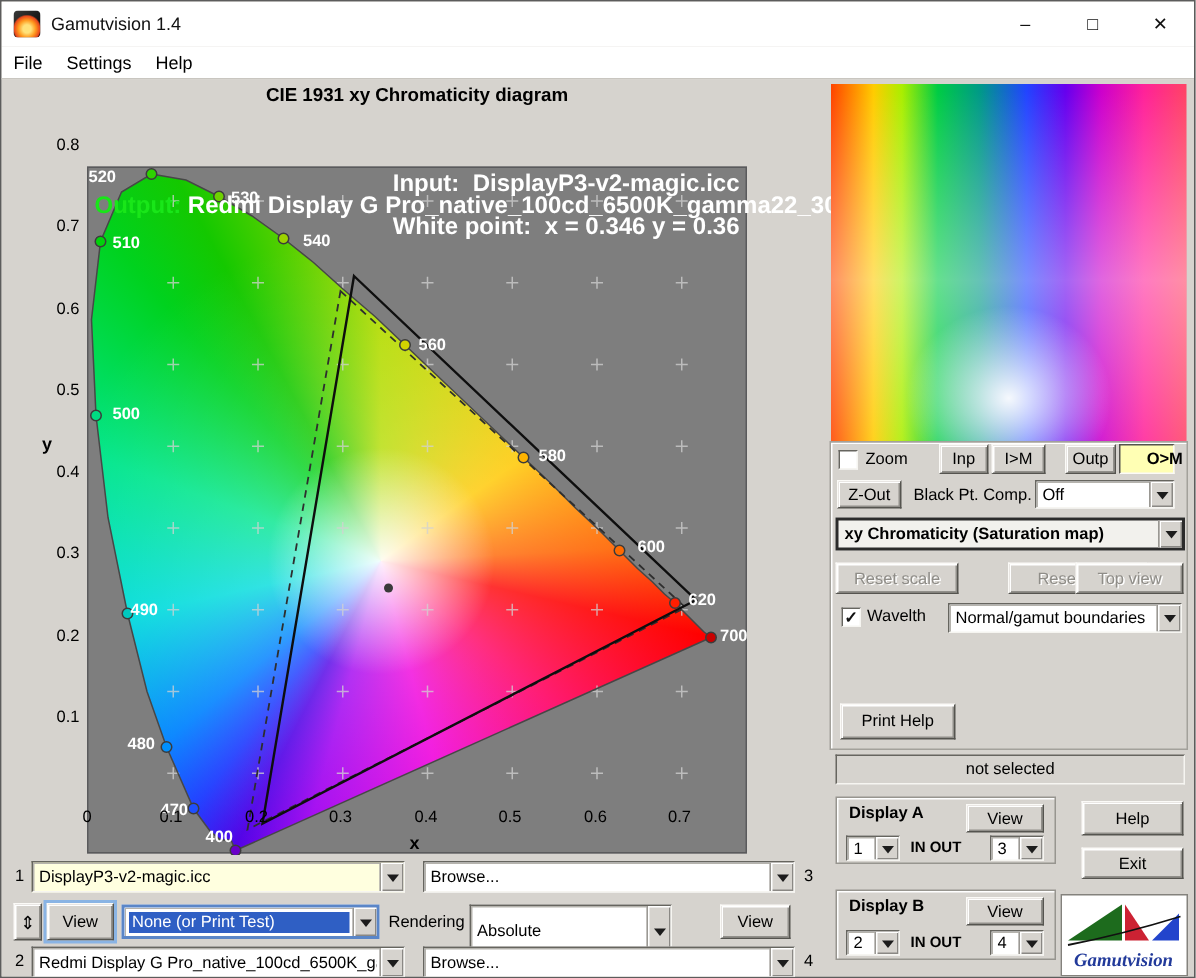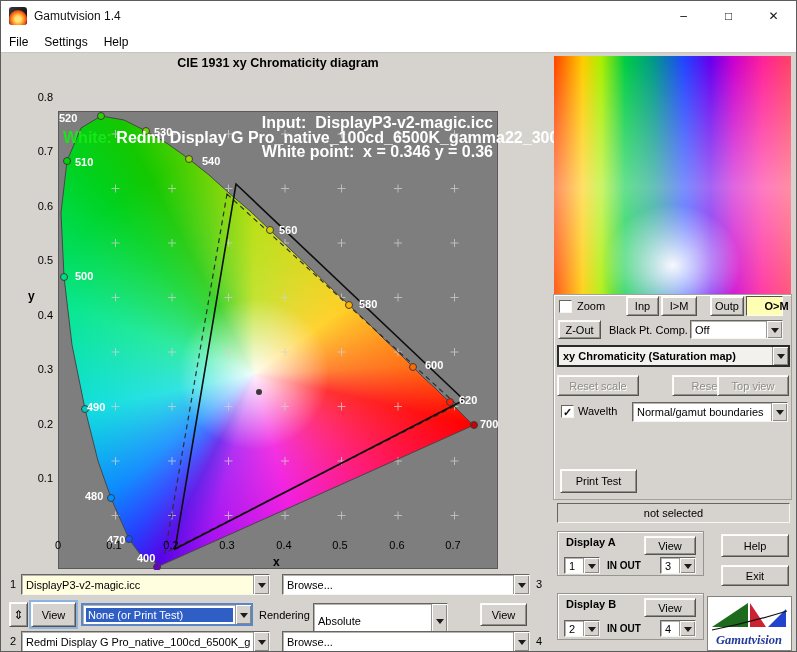--- a/index.html
+++ b/index.html
@@ -181,21 +181,21 @@
       <div class="wl" style="left:28px;top:289px">490</div>
       <div class="wl" style="left:366px;top:247px">600</div>
       <div class="wl" style="left:400px;top:282px">620</div>
       <div class="wl" style="left:421px;top:306px">700</div>
       <div class="wl" style="left:26px;top:378px">480</div>
       <div class="wl" style="left:48px;top:422px">470</div>
       <div class="wl" style="left:78px;top:440px">400</div>
 
       <div class="info">
         <div><span>Input:</span>&nbsp;&nbsp;<span>DisplayP3-v2-magic.icc</span></div>
-        <div><span class="green">White:</span>&nbsp;<span>Redmi Display G Pro_native_100cd_6500K_gamma22_30062024.icm</span></div>
+        <div><span class="green">Output:</span>&nbsp;<span>Redmi Display G Pro_native_100cd_6500K_gamma22_30062024.icm</span></div>
         <div><span>White point:</span>&nbsp;&nbsp;<span>x = 0.346  y = 0.36</span></div>
       </div>
     </div>
 
     <div class="tick" style="left:22px;top:38px;width:30px;text-align:right">0.8</div>
     <div class="tick" style="left:22px;top:92px;width:30px;text-align:right">0.7</div>
     <div class="tick" style="left:22px;top:147px;width:30px;text-align:right">0.6</div>
     <div class="tick" style="left:22px;top:201px;width:30px;text-align:right">0.5</div>
     <div class="tick" style="left:22px;top:256px;width:30px;text-align:right">0.4</div>
     <div class="tick" style="left:22px;top:310px;width:30px;text-align:right">0.3</div>
@@ -250,21 +250,21 @@
         <span>✓</span>
       </div>
     <div class="lbl" style="left:577px;top:352px">Wavelth</div>
     <div class="combo" style="left:631px;top:349px;width:156px;height:20px">
       <span class="cval">Normal/gamut boundaries</span>
       <span class="cbtn">
           <span class="carr"></span>
         </span>
     </div>
 
-    <div class="btn" style="left:559px;top:416px;width:77px;height:24px">Print Test</div>
+    <div class="btn" style="left:559px;top:416px;width:77px;height:24px">Print Help</div>
 
     <div class="sunkbox" style="left:556px;top:450px;width:233px;height:20px">not selected</div>
 
     <div class="group" style="left:556px;top:478px;width:147px;height:45px">
       <div class="gtitle" style="left:8px;top:4px">Display A</div>
       <div class="btn" style="left:86px;top:4px;width:52px;height:19px">View</div>
       <div class="combo" style="left:6px;top:25px;width:36px;height:17px">
         <span class="cval">1</span>
         <span class="cbtn">
             <span class="carr"></span>

